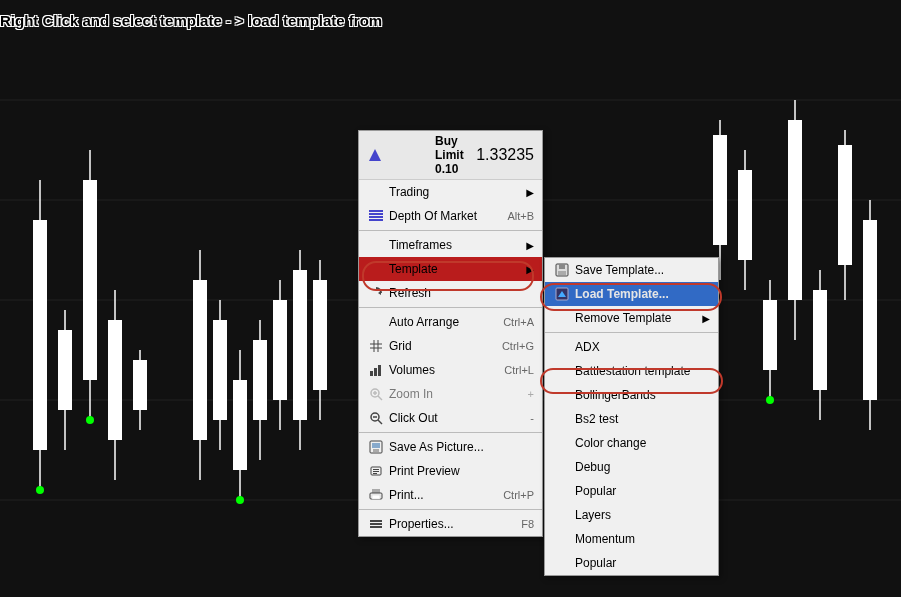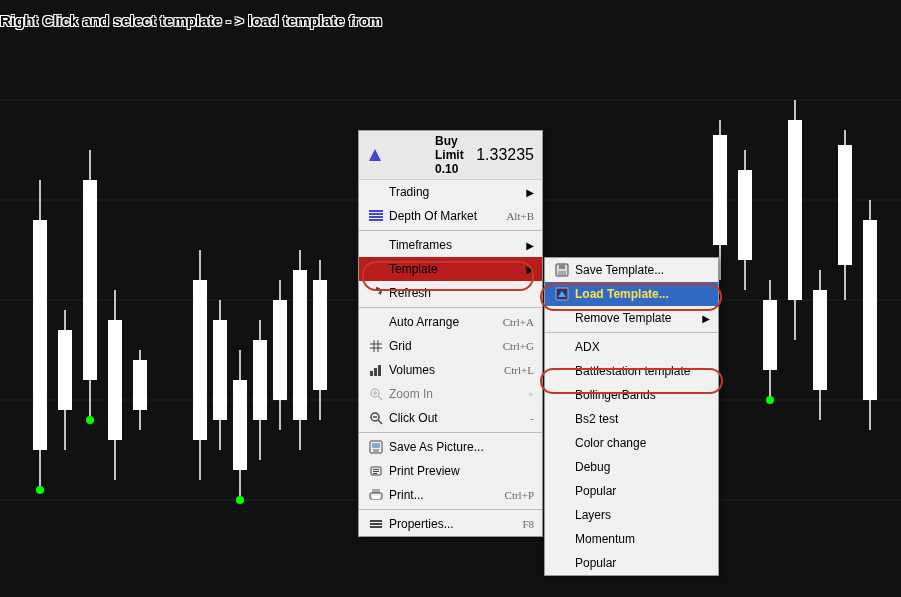--- a/index.html
+++ b/index.html
@@ -61,21 +61,21 @@
     .menu-item.highlighted { background: #b91c1c; }
 
     .menu-item .icon {
       width: 18px;
       height: 18px;
       margin-right: 4px;
       display: flex; align-items: center; justify-content: center;
       flex-shrink: 0;
     }
     .menu-item .label { flex: 1; }
-    .menu-item .shortcut { color: #666; font-size: 11px; margin-left: 6px; font-family: Liberation Serif, serif; }
+    .menu-item .shortcut { color: #666; font-size: 11px; margin-left: 6px; }
     .menu-item .arrow { margin-left: auto; font-size: 10px; }
 
     
     .menu-header {
       background: #e8e8e8;
       padding: 3px 8px;
       font-size: 12px;
       display: flex;
       align-items: center;
       gap: 4px;
@@ -102,21 +102,21 @@
     .submenu-item {
       display: flex;
       align-items: center;
       padding: 3px 8px;
       cursor: pointer;
       white-space: nowrap;
       color: #000;
     }
     .submenu-item.highlighted-load {
       background: #316ac5;
-      color: #fde047;
+      color: #e5e5e5;
       font-weight: bold;
     }
     .submenu-item .sub-icon {
       width: 18px; height: 18px;
       margin-right: 4px;
       display: flex; align-items: center; justify-content: center;
       flex-shrink: 0;
     }
     .submenu-item .arrow-right { margin-left: auto; font-size: 10px; }
 

